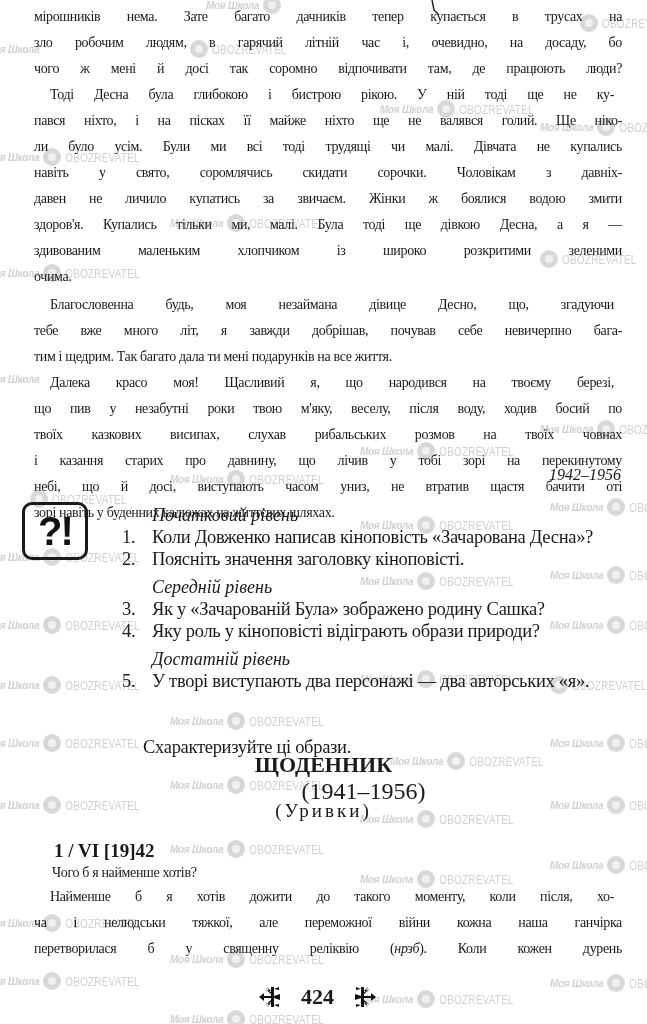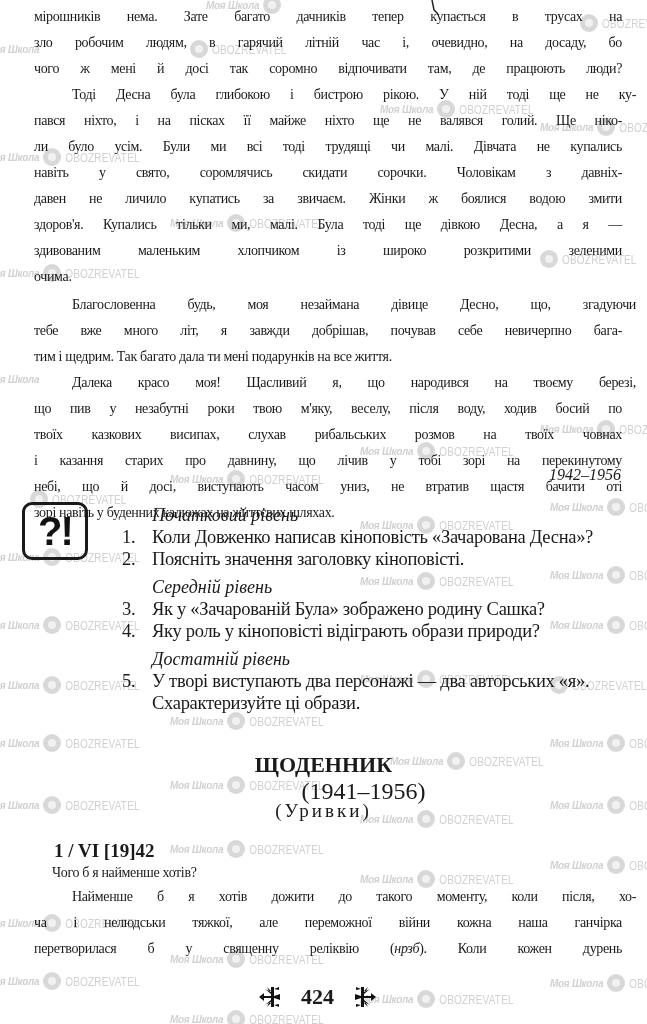--- a/index.html
+++ b/index.html
@@ -25,35 +25,35 @@
       border-radius:50%; background:#efefef;
     }
     .wm .ob { font-size:10px; letter-spacing:.2px; transform:scaleY(1.2); }
     .content { position:absolute; inset:0; z-index:1; }
     .line {
       position:absolute; left:34px; width:588px; font-size:14px; line-height:26px;
       white-space:nowrap; text-align:justify; text-align-last:justify;
       font-family:"Liberation Serif",serif; letter-spacing:-0.35px;
     }
     .line.last { text-align-last:left; }
-    .line.ind { left:72px; width:564px; }
+    .line.ind { left:50px; width:564px; }
     .date-right {
       position:absolute; right:26px; top:466px; font-style:italic; font-size:16px;
     }
     .qicon {
       position:absolute; left:22px; top:502px; width:66px; height:58px;
       border:3px solid #1a1a1a; border-radius:10px; box-sizing:border-box;
       display:flex; align-items:center; justify-content:center;
       font-family:"Liberation Sans",sans-serif; font-weight:bold; font-size:40px;
       letter-spacing:-2px; color:#111;
     }
     .lvl { position:absolute; left:152px; font-style:italic; font-size:18px; line-height:22px; }
     .q { position:absolute; left:122px; font-size:18.5px; line-height:22px; white-space:nowrap; letter-spacing:-0.3px; }
     .q .n { display:inline-block; width:30px; }
-    .q.cont { left:152px; }
+    .q.cont { left:143px;margin-top:44px; }
     .center { position:absolute; left:0; width:647px; text-align:center; }
     .h-title { top:752px; font-weight:bold; font-size:22px; letter-spacing:0; }
     .h-sub { top:778px; font-size:24px;padding-left:40px; }
     .h-sub2 { top:800px; font-size:19px; letter-spacing:3px; }
     .entry-date { position:absolute; left:54px; top:840px; font-weight:bold; font-size:19px; }
     .footer { position:absolute; top:984px; left:0; width:635px; display:flex; justify-content:center; align-items:center; gap:20px; }
     .orn { width:24px; height:22px; display:block; }
     .pnum { font-weight:bold; font-size:22px; }
     .mark { position:absolute; left:430px; top:0; width:10px; height:16px; }
   </style>

